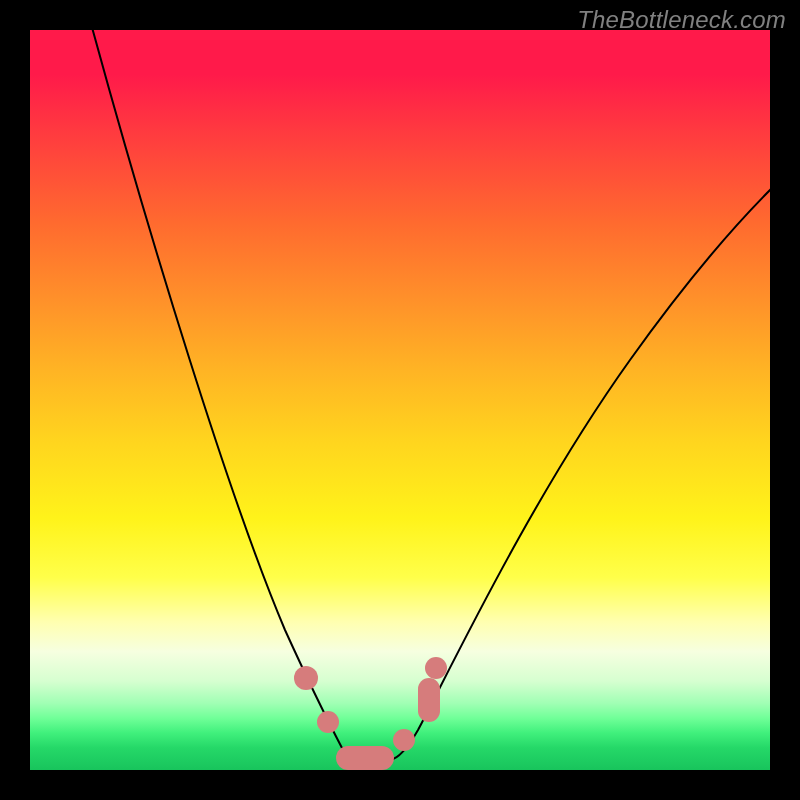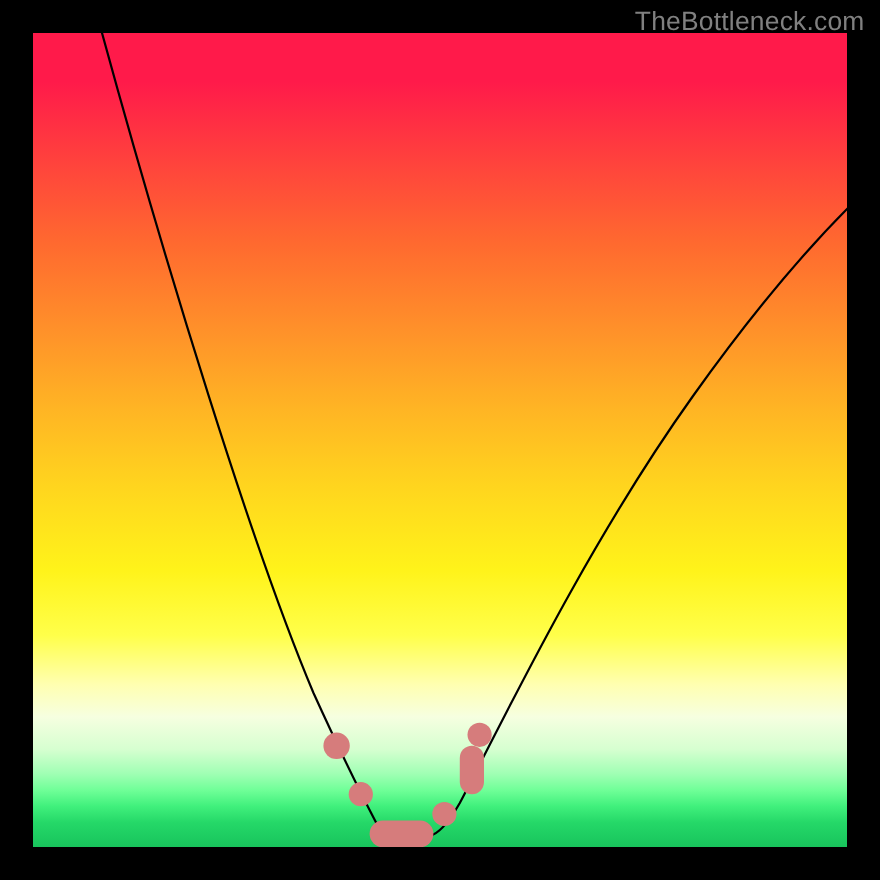--- a/index.html
+++ b/index.html
@@ -9,20 +9,21 @@
     height: 800px;
     background: #000;
     font-family: Arial, Helvetica, sans-serif;
     overflow: hidden;
   }
   .frame {
     position: relative;
     width: 800px;
     height: 800px;
     background: #000;
+    font-style: italic;
   }
   .plot {
     position: absolute;
     left: 30px;
     top: 30px;
     width: 740px;
     height: 740px;
     overflow: hidden;
   }
   .gradient {

